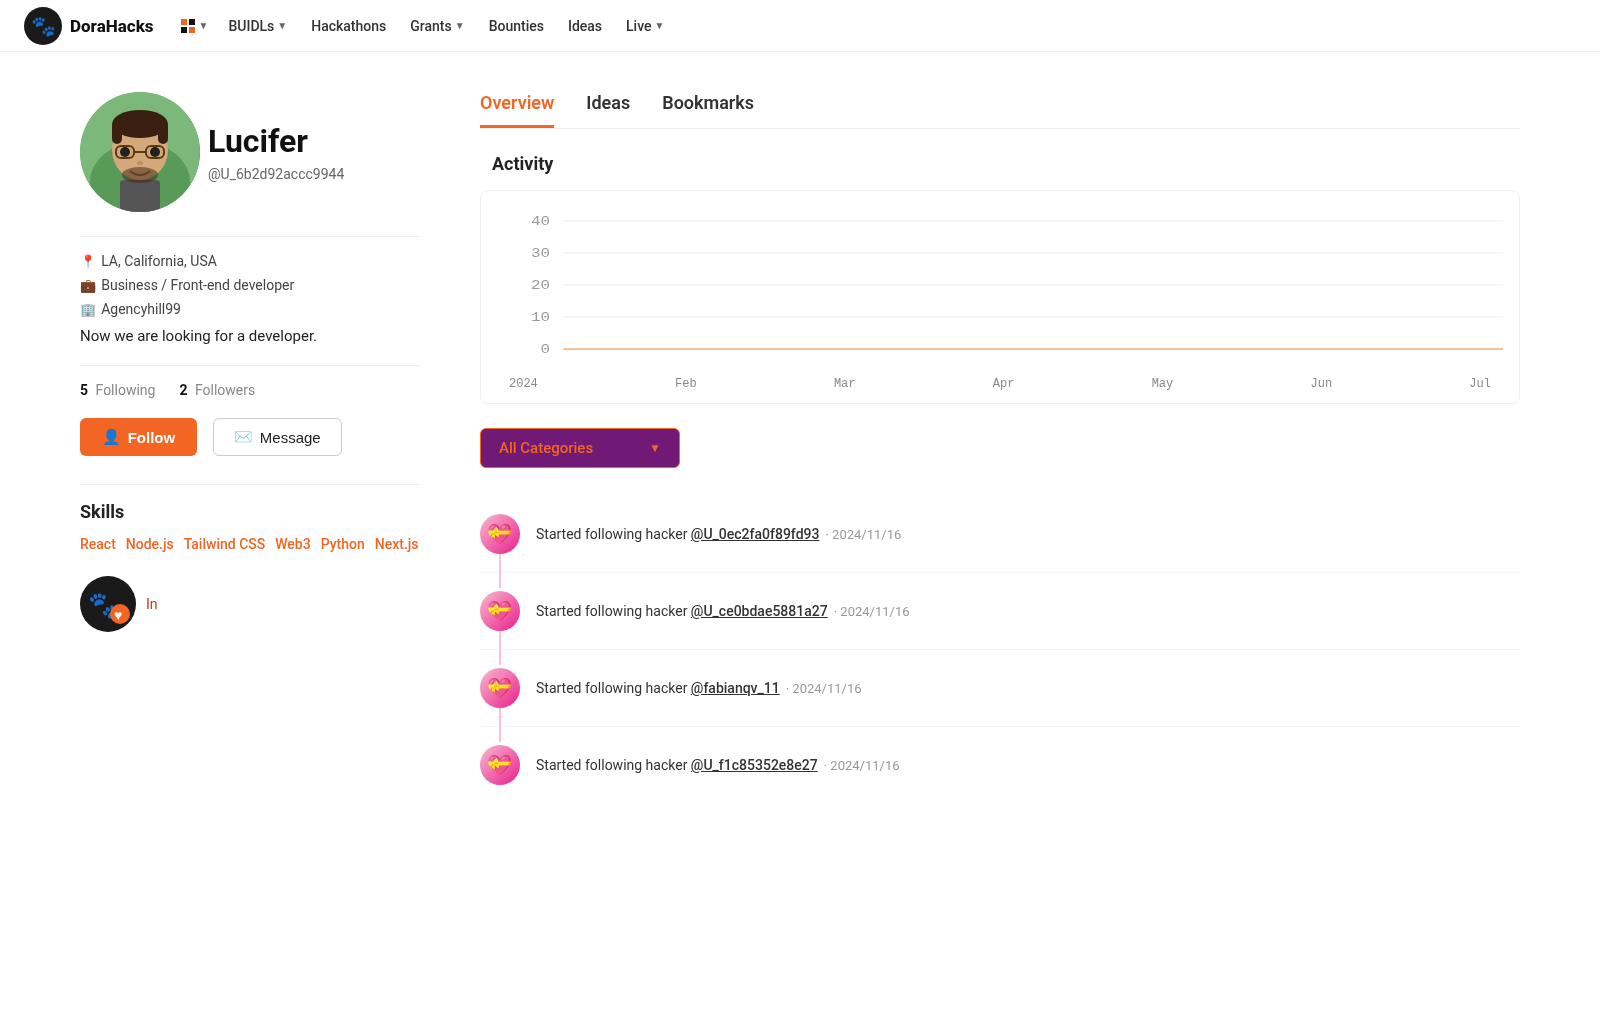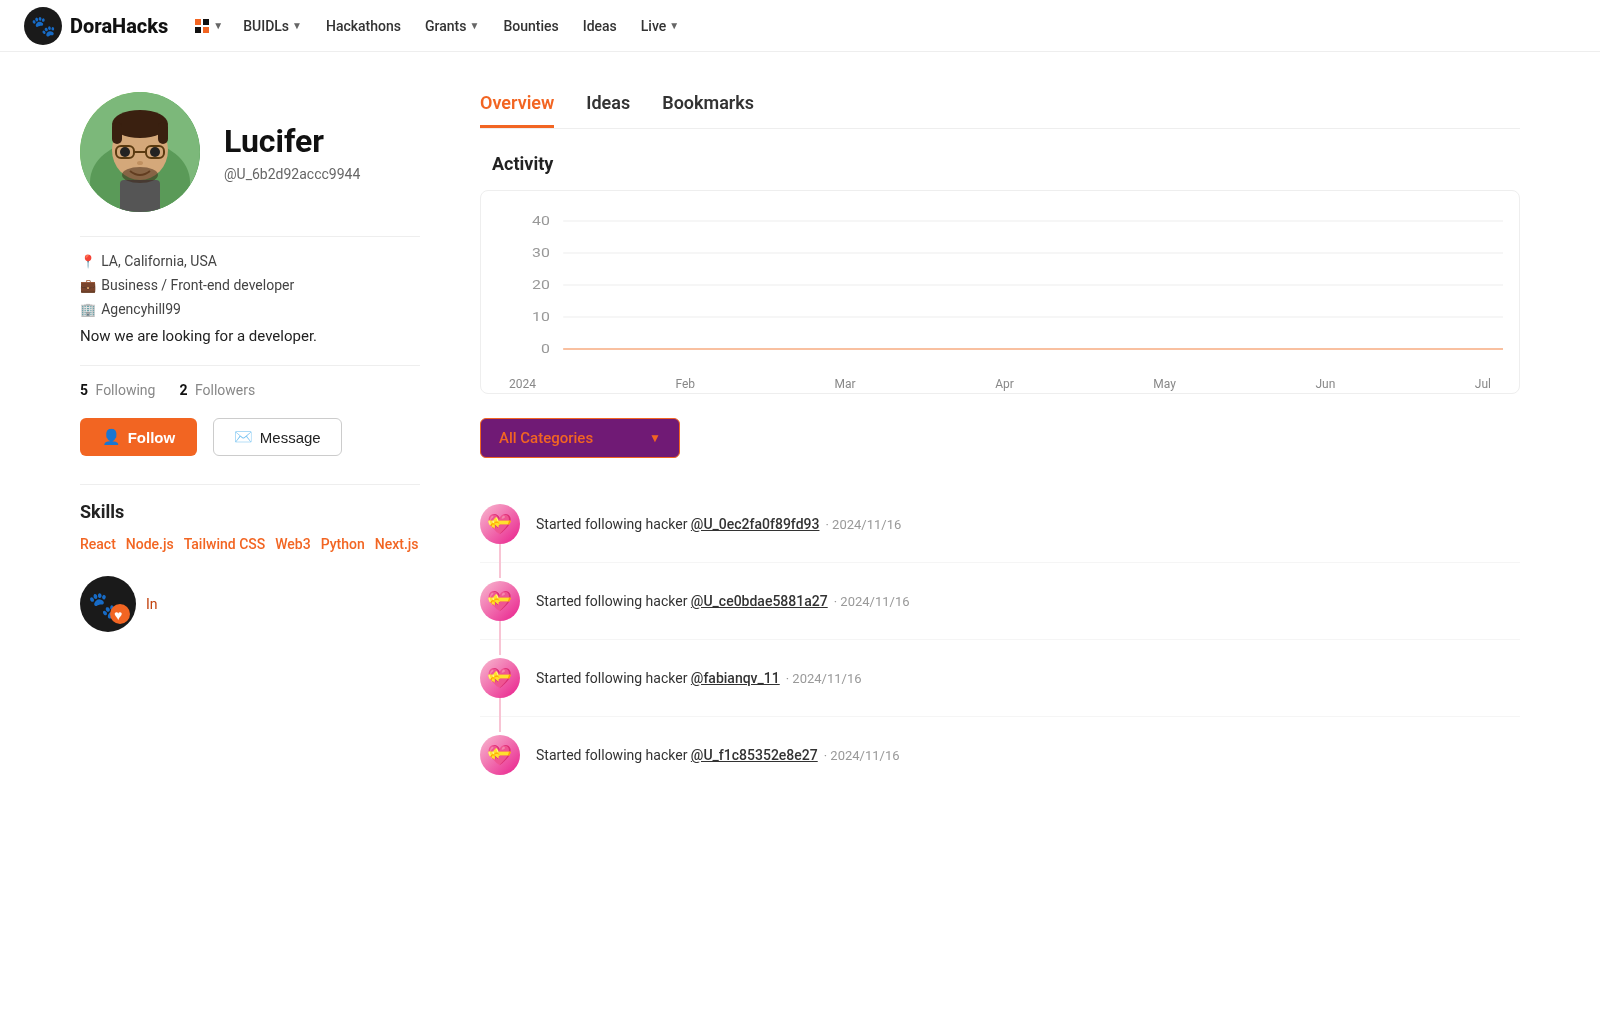--- a/index.html
+++ b/index.html
@@ -6,32 +6,32 @@
     body { font-family: -apple-system, BlinkMacSystemFont, 'Segoe UI', Roboto, sans-serif; background: #fff; color: #222; }
 
     
     .navbar {
       display: flex; align-items: center; height: 52px;
       padding: 0 24px; border-bottom: 1px solid #eee;
       background: #fff; position: sticky; top: 0; z-index: 100;
     }
     .logo { display: flex; align-items: center; gap: 8px; text-decoration: none; margin-right: 16px; }
     .logo-icon { width: 38px; height: 38px; }
-    .logo-text { font-weight: 800; font-size: 20px; color: #111; }
+    .logo-text { font-weight: 800; font-size: 17px; color: #111; }
     .nav-items { display: flex; align-items: center; gap: 4px; flex: 1; }
     .nav-item { display: flex; align-items: center; gap: 3px; padding: 6px 10px; font-size: 14px; font-weight: 500; color: #333; text-decoration: none; cursor: pointer; border-radius: 4px; white-space: nowrap; }
     .nav-chevron { font-size: 10px; color: #666; }
 
     
     .page { display: flex; padding: 40px 80px; gap: 60px; max-width: 1600px; }
     .left-panel { width: 340px; flex-shrink: 0; }
     .right-panel { flex: 1; min-width: 0; }
 
     
-    .profile-header { display: flex; align-items: center; gap: 24px; margin-bottom: 24px; }
+    .profile-header { display: flex; align-items: center; gap: 8px; margin-bottom: 24px; }
     .avatar {
       width: 120px; height: 120px; border-radius: 50%; overflow: hidden;
       background: linear-gradient(135deg, #8bc34a 0%, #4caf50 40%, #2e7d32 100%);
       flex-shrink: 0; position: relative;
     }
     .avatar-svg { width: 100%; height: 100%; }
     .profile-name { font-size: 32px; font-weight: 700; color: #111; margin-bottom: 6px; }
     .profile-handle { font-size: 14px; color: #666; }
 
     .profile-divider { border: none; border-top: 1px solid #eee; margin: 16px 0; }
@@ -66,22 +66,22 @@
     
     .tabs { display: flex; gap: 32px; border-bottom: 1px solid #eee; margin-bottom: 24px; }
     .tab { font-size: 18px; font-weight: 600; color: #333; padding-bottom: 12px; cursor: pointer; border-bottom: 3px solid transparent; }
     .tab.active { color: #f26522; border-bottom: 3px solid #f26522; }
 
     
     .section-title { font-size: 18px; font-weight: 700; margin-bottom: 16px; margin-left: 12px; }
 
     
     .chart-container {
-      border: 1px solid #eee; border-radius: 8px; padding: 20px 16px 2px 16px;
-      margin-bottom: 24px; background: #fff;
+      border: 1px solid #eee; border-radius: 8px; padding: 20px 16px 12px 16px;
+      margin-bottom: 24px; background: #fff; font-family: Liberation Mono, monospace;
     }
     .chart-area { position: relative; height: 160px; }
     .chart-svg { width: 100%; height: 100%; }
     .chart-labels-x { display: flex; justify-content: space-between; margin-top: 6px; padding: 0 12px; font-size: 12px; color: #888; }
 
     
     .category-dropdown {
       display: inline-flex; align-items: center; justify-content: space-between;
       border: 1.5px solid #f26522; border-radius: 6px; padding: 10px 18px;
       font-size: 15px; color: #f26522; font-weight: 500; cursor: pointer;

